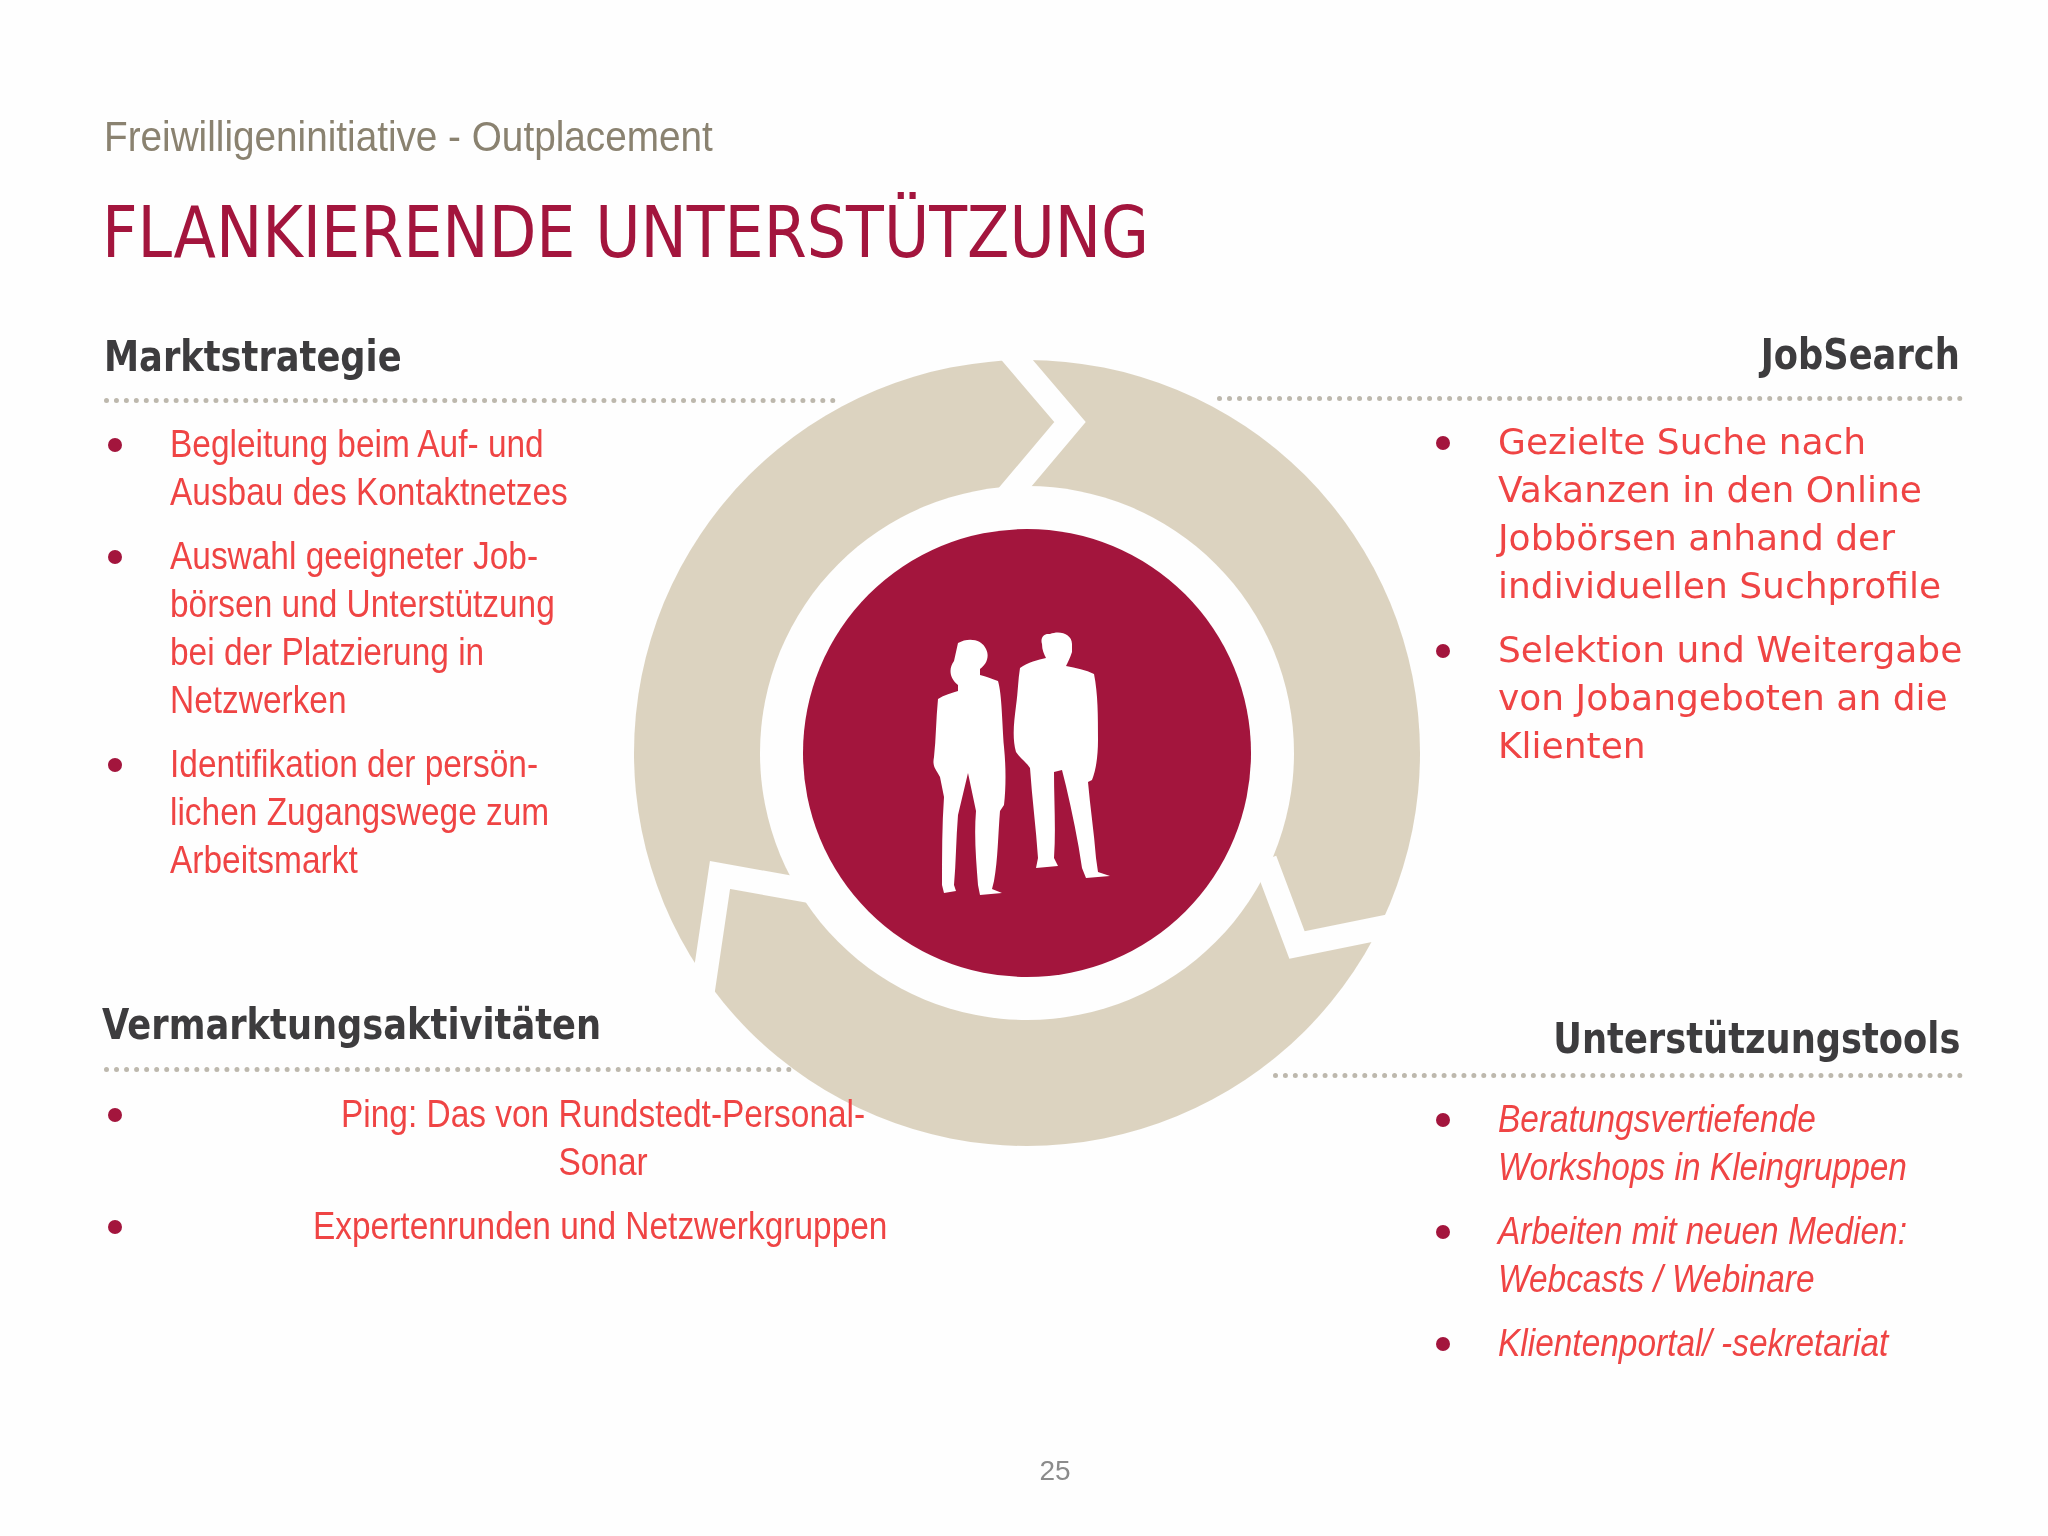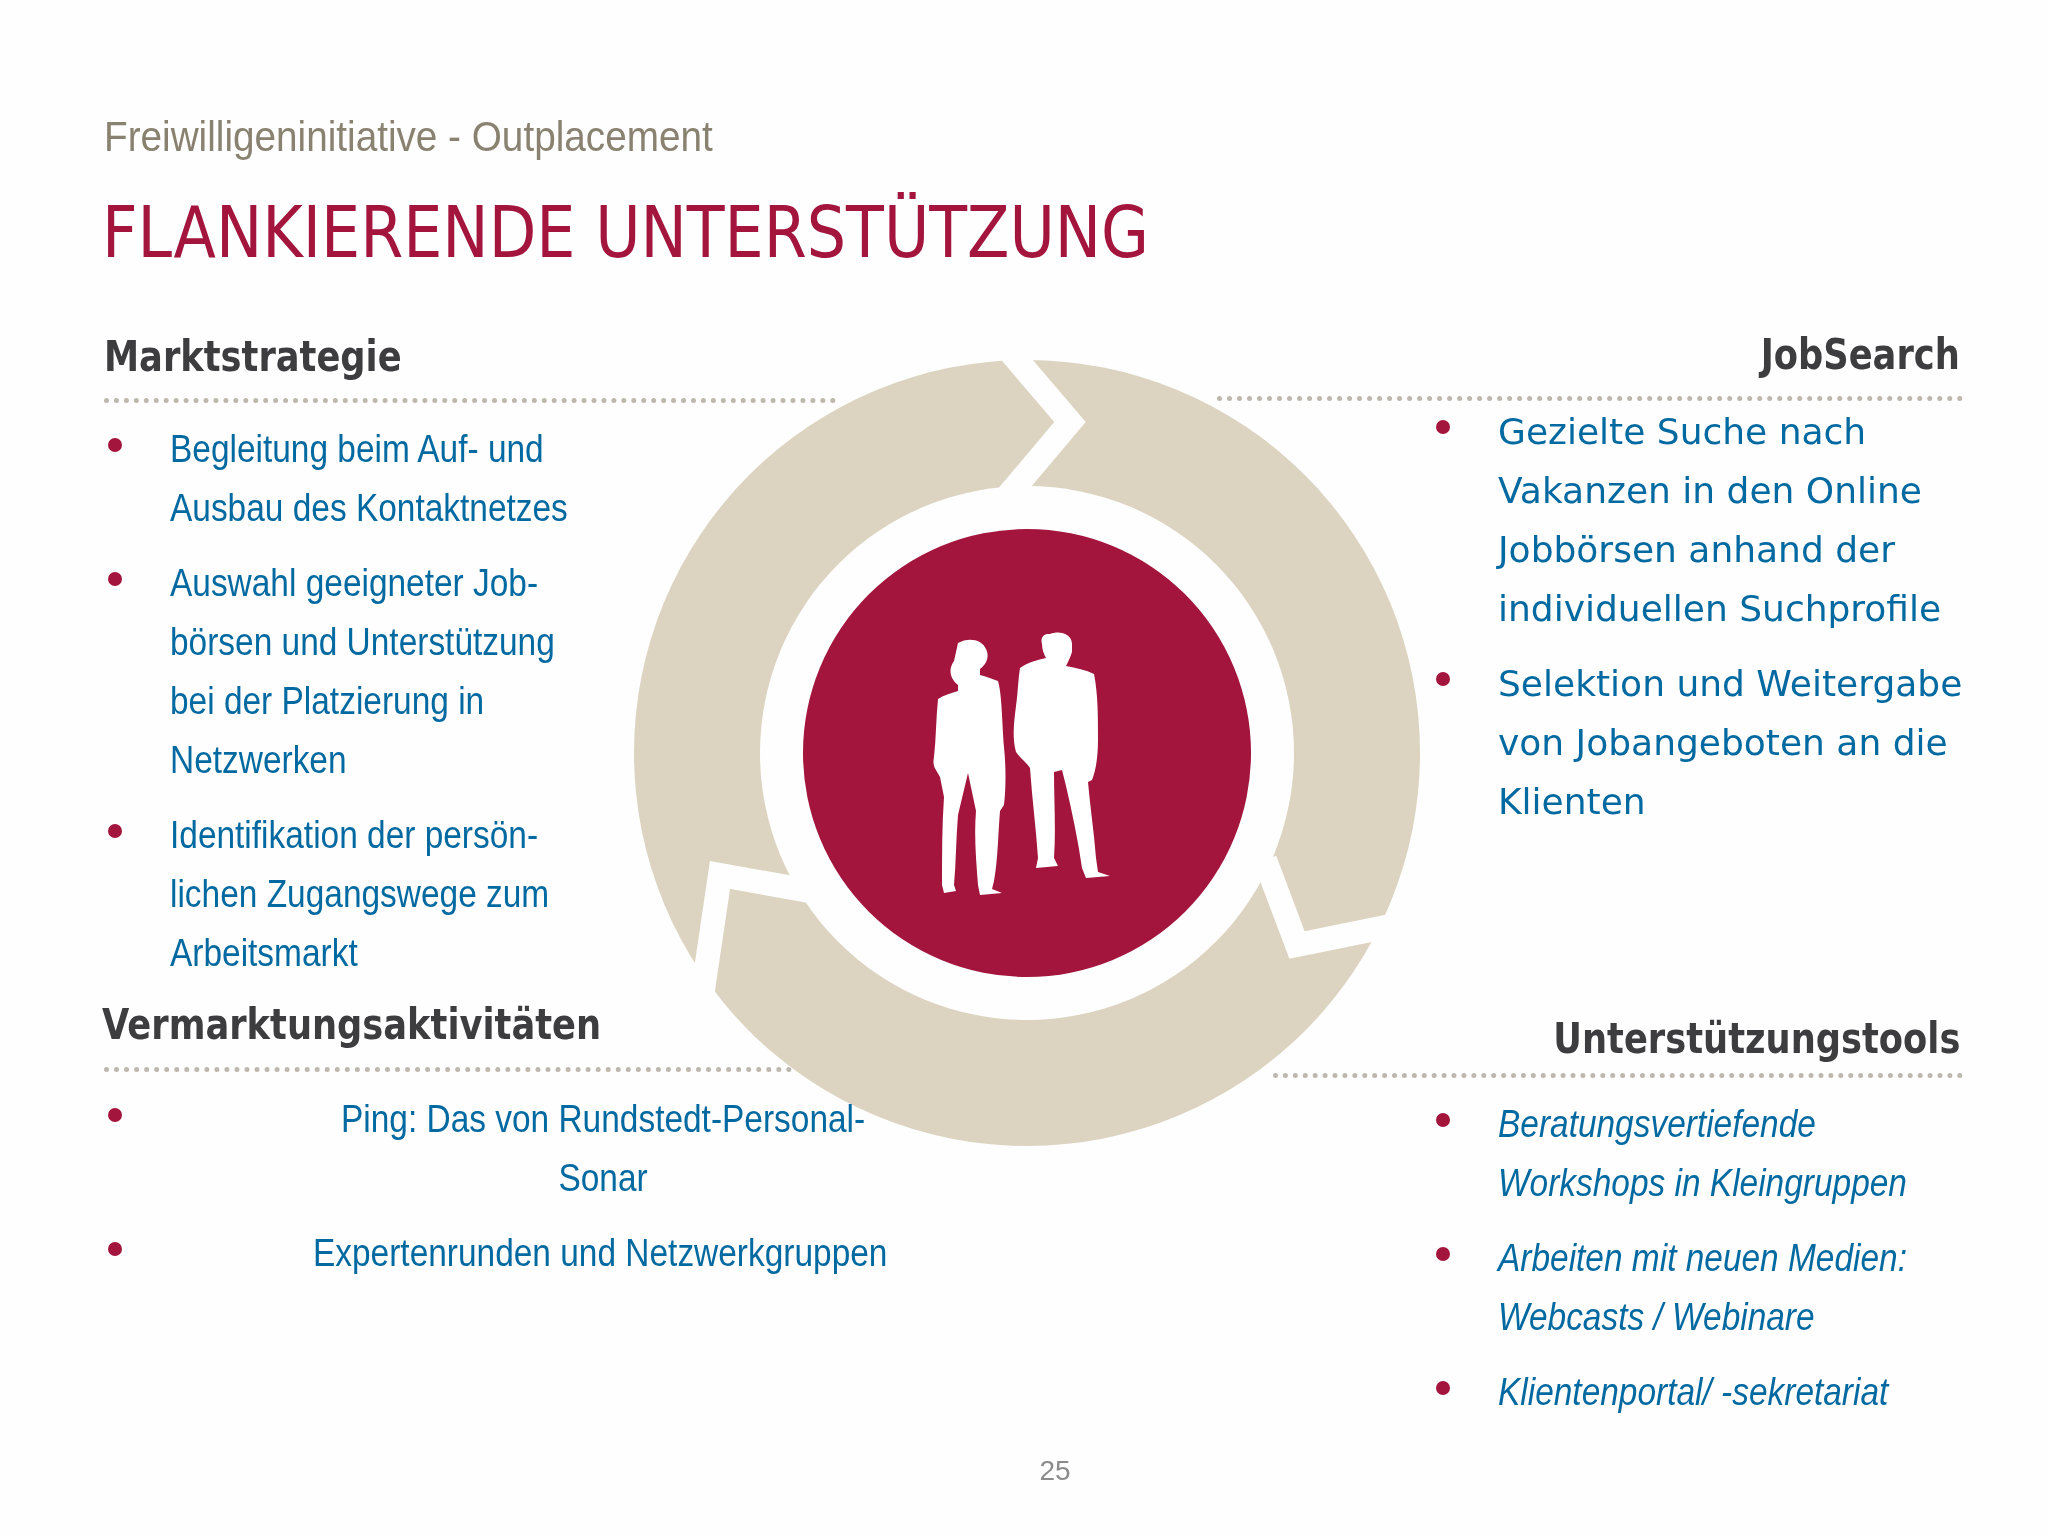--- a/index.html
+++ b/index.html
@@ -28,21 +28,21 @@
     transform: scaleX(0.82);
   }
   .head-left { transform-origin: left top; }
   .head-right { transform-origin: right top; text-align: right; }
   .rule {
     height: 0; border-top: 5px dotted #bdb8ad;
   }
   ul.bullets { list-style: none; margin: 0; padding: 0; }
   ul.bullets li {
     position: relative; padding-left: 62px; margin-bottom: 16px;
-    font-size: 38px; line-height: 59px; color: #0369a1;
+    font-size: 38px; line-height: 48px; color: #ef4444;
   }
   ul.bullets li .dot {
     position: absolute; left: 0; top: 18px; width: 14px; height: 14px;
     border-radius: 50%; background: #a3153d;
   }
   .narrow li .txt {
     display: inline-block; transform: scaleX(0.88); transform-origin: left top;
     white-space: pre-line;
   }
   .wide li .txt {
@@ -103,21 +103,21 @@
 Netzwerken</span></li>
     <li><span class="dot"></span><span class="txt">Identifikation der persön-
 lichen Zugangswege zum
 Arbeitsmarkt</span></li>
   </ul>
 </section>
 
 <section>
   <div class="abs section-head head-right" style="right:88px; top:328px;">JobSearch</div>
   <div class="abs rule" style="left:1217px; top:396px; width:746px;"></div>
-  <ul class="abs bullets wide" style="left:1436px; top:402px; width:600px;">
+  <ul class="abs bullets wide" style="left:1436px; top:418px; width:600px;">
     <li><span class="dot"></span><span class="txt">Gezielte Suche nach
 Vakanzen in den Online
 Jobbörsen anhand der
 individuellen Suchprofile</span></li>
     <li><span class="dot"></span><span class="txt">Selektion und Weitergabe
 von Jobangeboten an die
 Klienten</span></li>
   </ul>
 </section>
 

